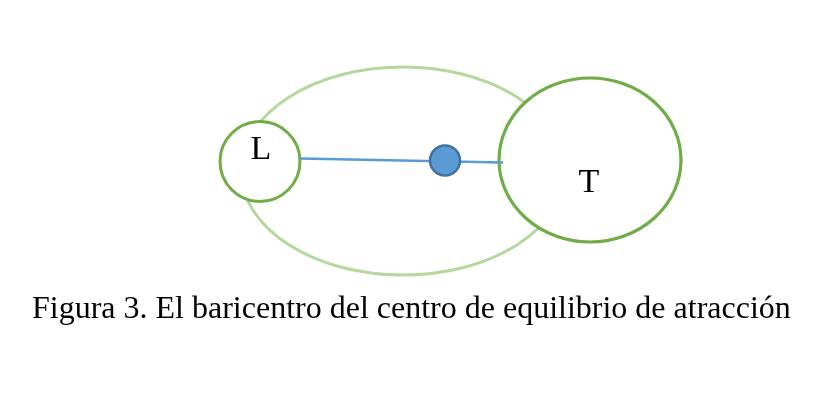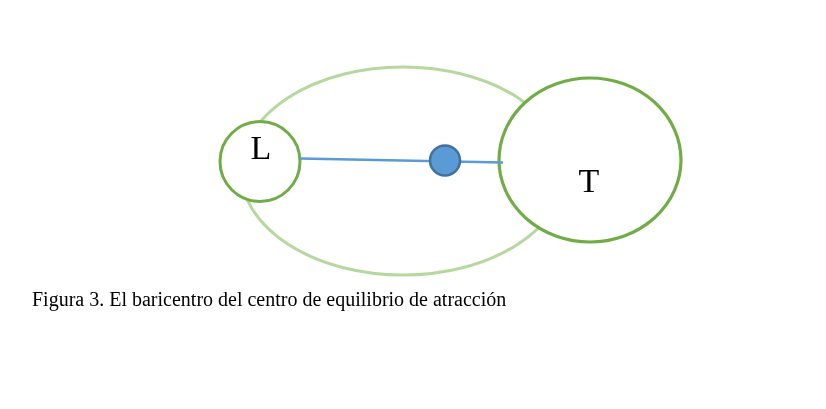--- a/index.html
+++ b/index.html
@@ -44,21 +44,21 @@
   .body-label {
     font-family: "Liberation Serif", serif;
     font-size: 34px;
     text-anchor: middle;
   }
   .figure-caption {
     position: absolute;
     left: 32px;
     top: 287px;
     font-family: "Liberation Serif", serif;
-    font-size: 20px;
+    font-size: 32px;
     line-height: 1.25;
     white-space: nowrap;
     color: #000000;
   }
 </style>
 </head>
 <body>
 
 <div class="stage">
 

